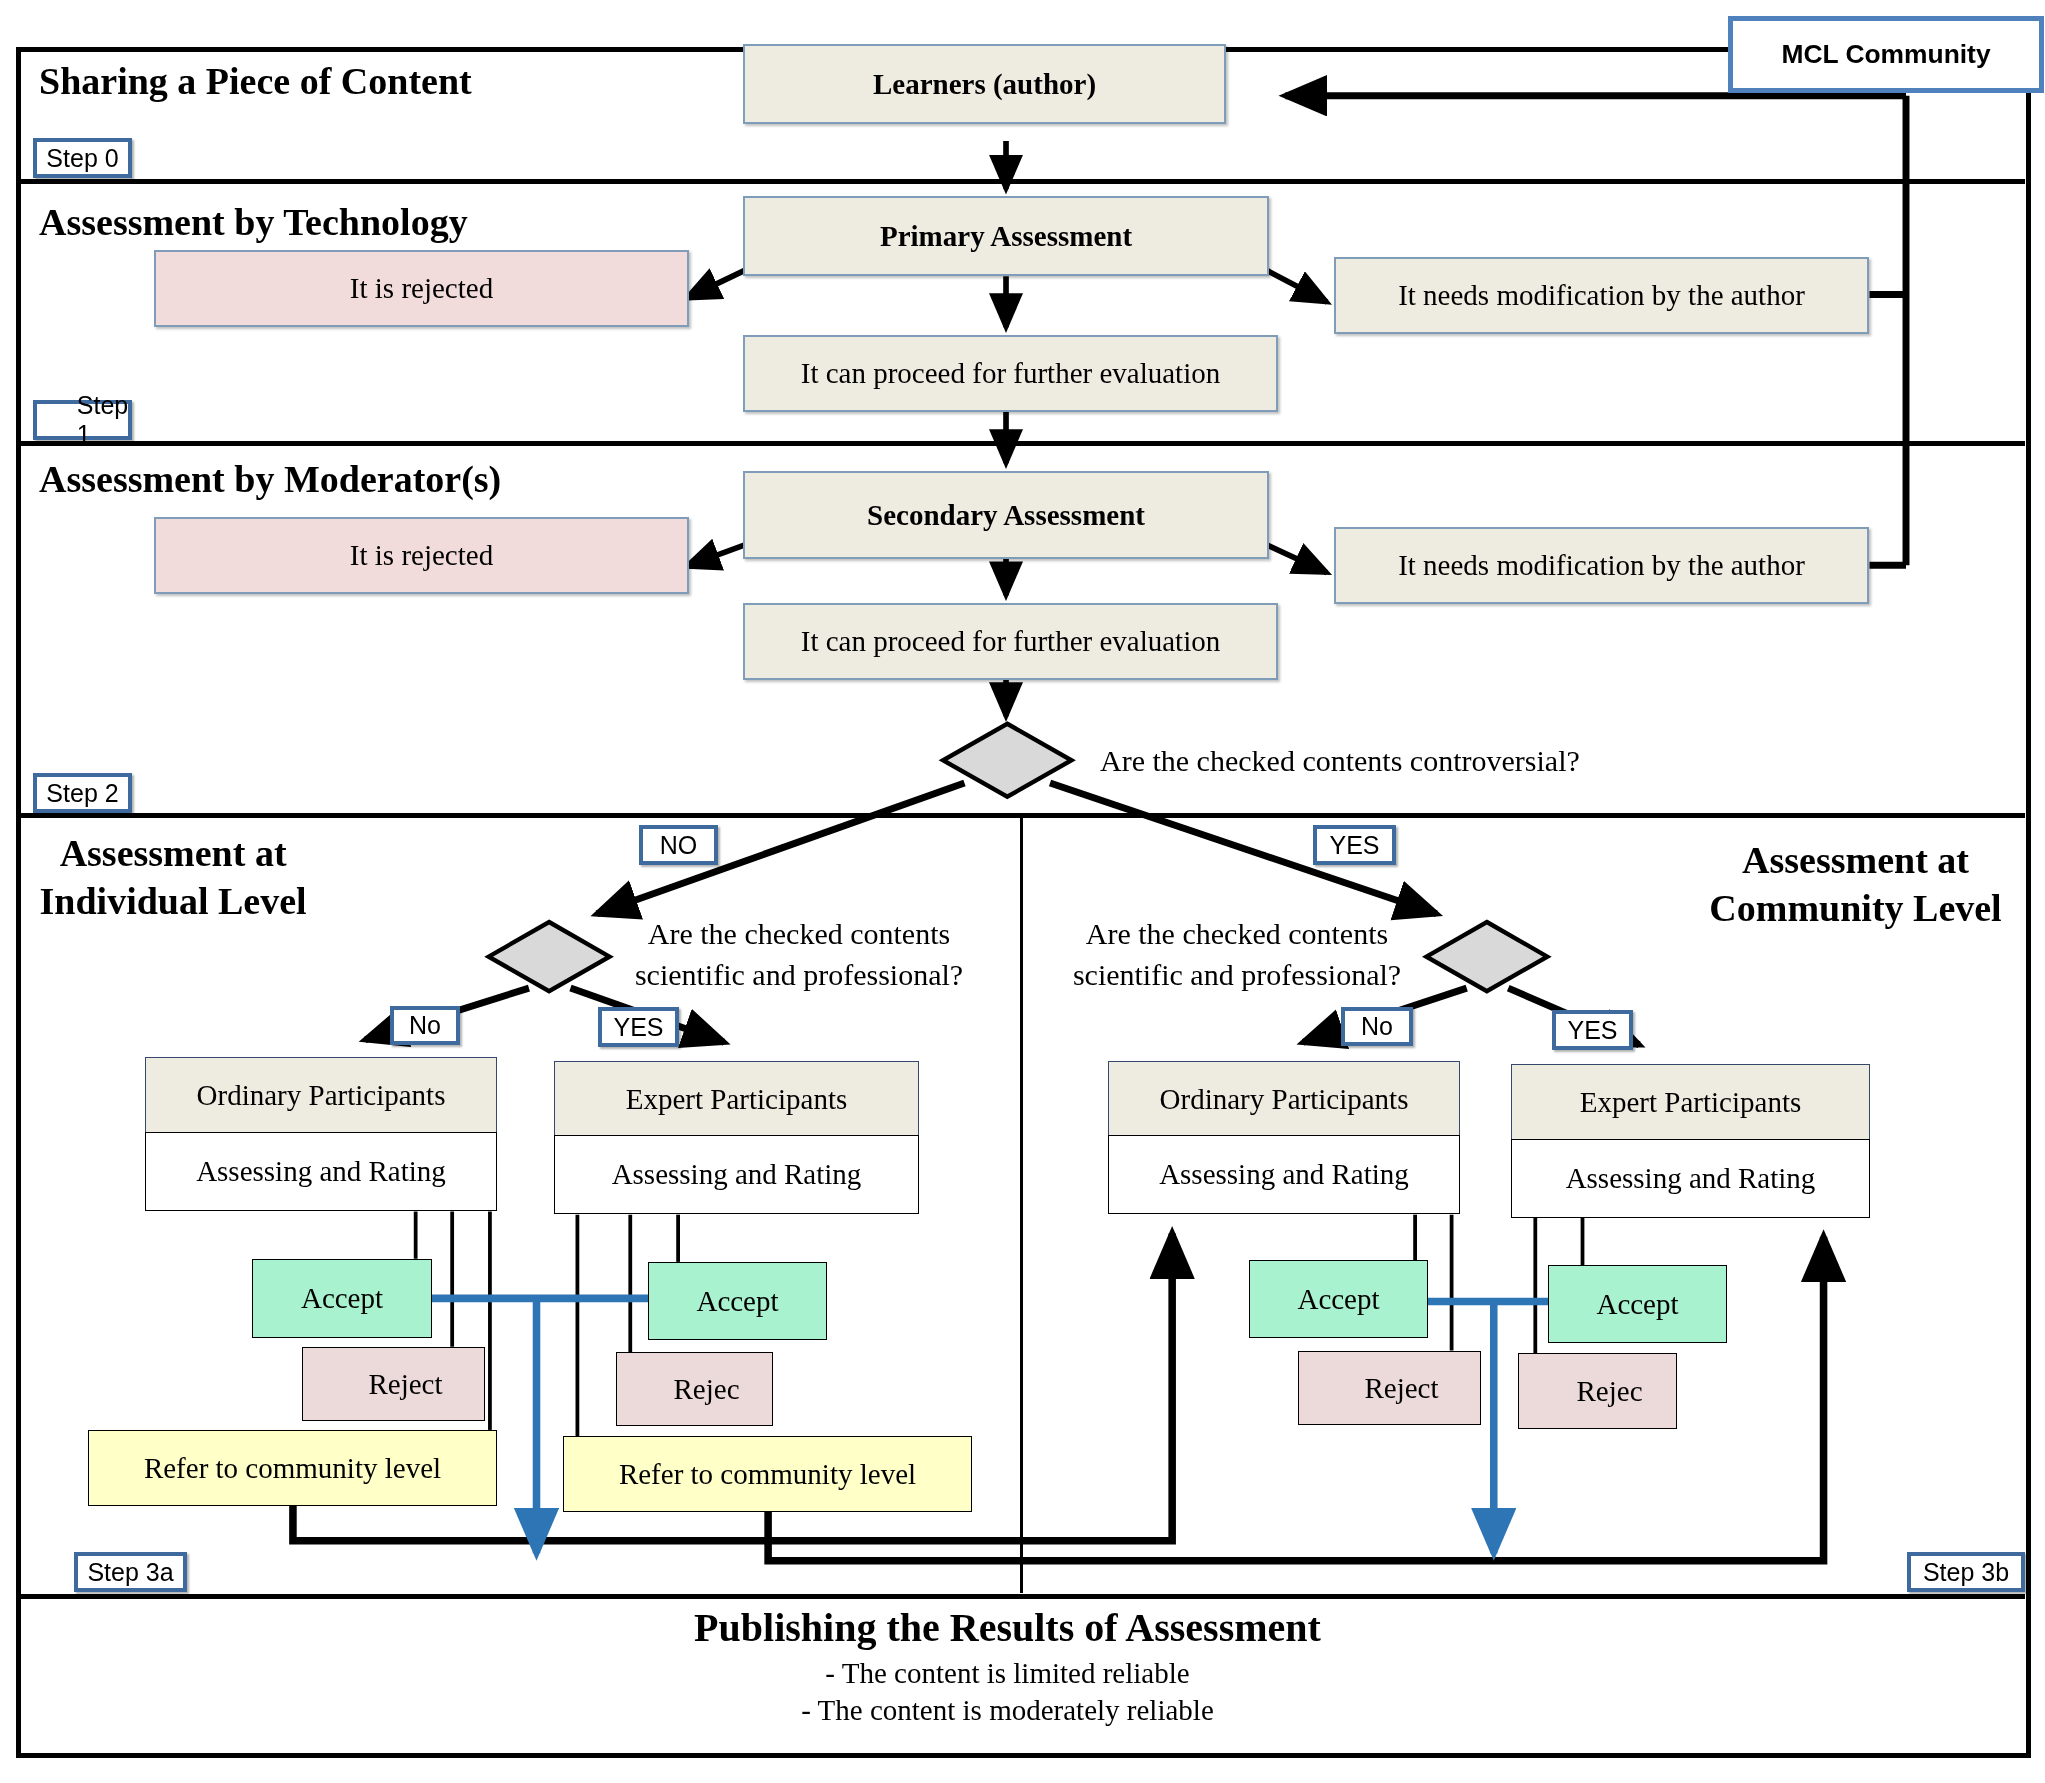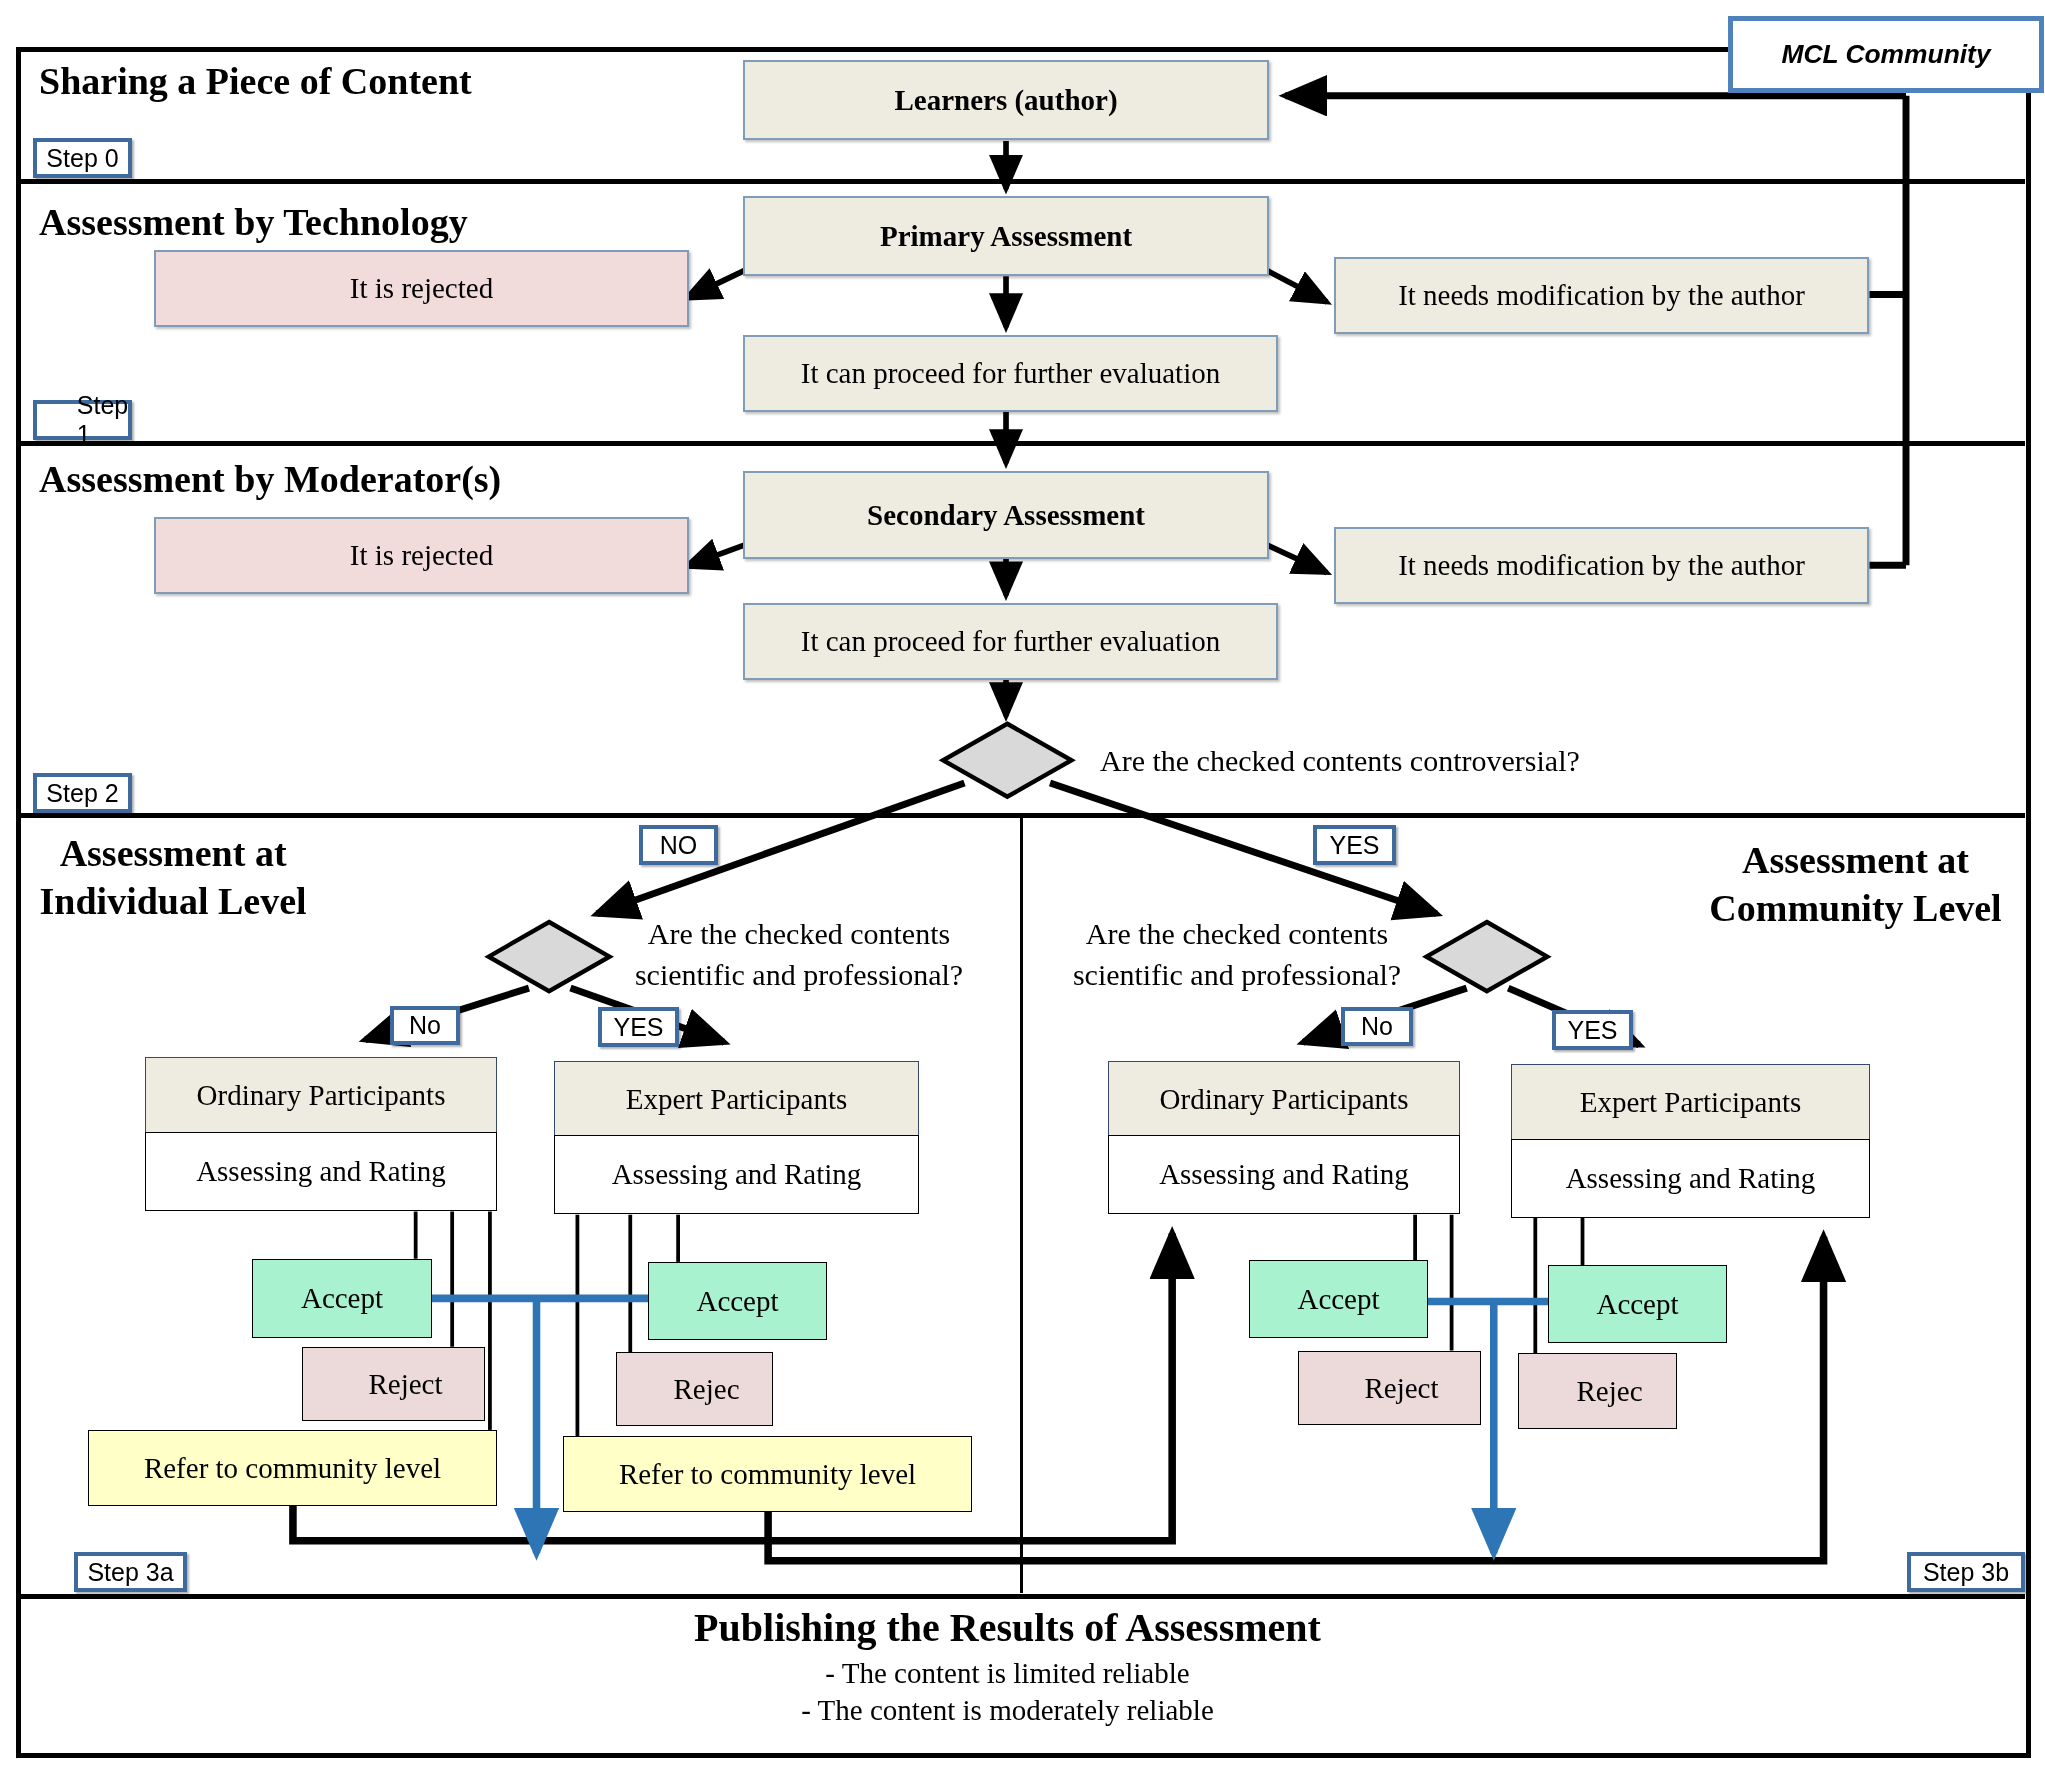--- a/index.html
+++ b/index.html
@@ -114,21 +114,21 @@
       <line x1="2373" y1="2068" x2="2373" y2="2468" marker-end="url(#ahBlue)"></line>
     </g>
 
     <g stroke="#000" stroke-width="7" fill="#d9d9d9">
       <polygon points="1600,1150 1702,1208 1600,1266 1498,1208"></polygon>
       <polygon points="872,1465 968,1520 872,1575 776,1520"></polygon>
       <polygon points="2362,1465 2458,1520 2362,1575 2266,1520"></polygon>
     </g>
   </svg>
 
-  <div class="abs mcl" style="left:1728px;top:15.7px;width:316px;height:77px;font-style:italic;">
+  <div class="abs mcl" style="left:1728px;top:15.7px;width:316px;height:77px;">
       <span>MCL Community</span>
     </div>
 
   <div class="abs sect-title" style="left:39px;top:58px;width:629px;">Sharing a Piece of Content</div>
   <div class="abs sect-title" style="left:39px;top:456px;width:724px;">Assessment by Moderator(s)</div>
   <div class="abs sect-title" style="left:39px;top:199px;width:661px;">Assessment by Technology</div>
   <div class="abs sect-title center" style="left:12.6px;top:830px;width:321px;">
     <div>Assessment at</div>
     <div>Individual Level</div>
   </div>
@@ -136,21 +136,21 @@
     <div>Assessment at</div>
     <div>Community Level</div>
   </div>
 
   <div class="abs badge" style="left:33px;top:138px;width:99px;height:40px;">Step 0</div>
   <div class="abs badge" style="left:33px;top:400px;width:99px;height:40px;padding-left:40px;">Step 1</div>
   <div class="abs badge" style="left:33px;top:773px;width:99px;height:40px;">Step 2</div>
   <div class="abs badge" style="left:33px;top:1552px;width:113px;height:40px;margin-left:41px;">Step 3a</div>
   <div class="abs badge" style="left:1907px;top:1552px;width:118px;height:40px;">Step 3b</div>
 
-  <div class="abs bx beige bold" style="left:743px;top:60px;width:526px;height:80px;">Learners (author)</div>
+  <div class="abs bx beige bold" style="left:743px;top:44px;width:483px;height:80px;">Learners (author)</div>
   <div class="abs bx beige bold" style="left:743px;top:196px;width:526px;height:80px;">Primary Assessment</div>
   <div class="abs bx pinkblue" style="left:154px;top:250px;width:535px;height:77px;">It is rejected</div>
   <div class="abs bx beige" style="left:1334px;top:257px;width:535px;height:77px;">It needs modification by the author</div>
   <div class="abs bx beige" style="left:743px;top:335px;width:535px;height:77px;">It can proceed for further evaluation</div>
   <div class="abs bx beige bold" style="left:743px;top:471px;width:526px;height:88px;">Secondary Assessment</div>
   <div class="abs bx pinkblue" style="left:154px;top:517px;width:535px;height:77px;">It is rejected</div>
   <div class="abs bx beige" style="left:1334px;top:527px;width:535px;height:77px;">It needs modification by the author</div>
   <div class="abs bx beige" style="left:743px;top:603px;width:535px;height:77px;">It can proceed for further evaluation</div>
 
   <div class="abs qtext" style="left:1100px;top:741px;width:554px;">Are the checked contents controversial?</div>

